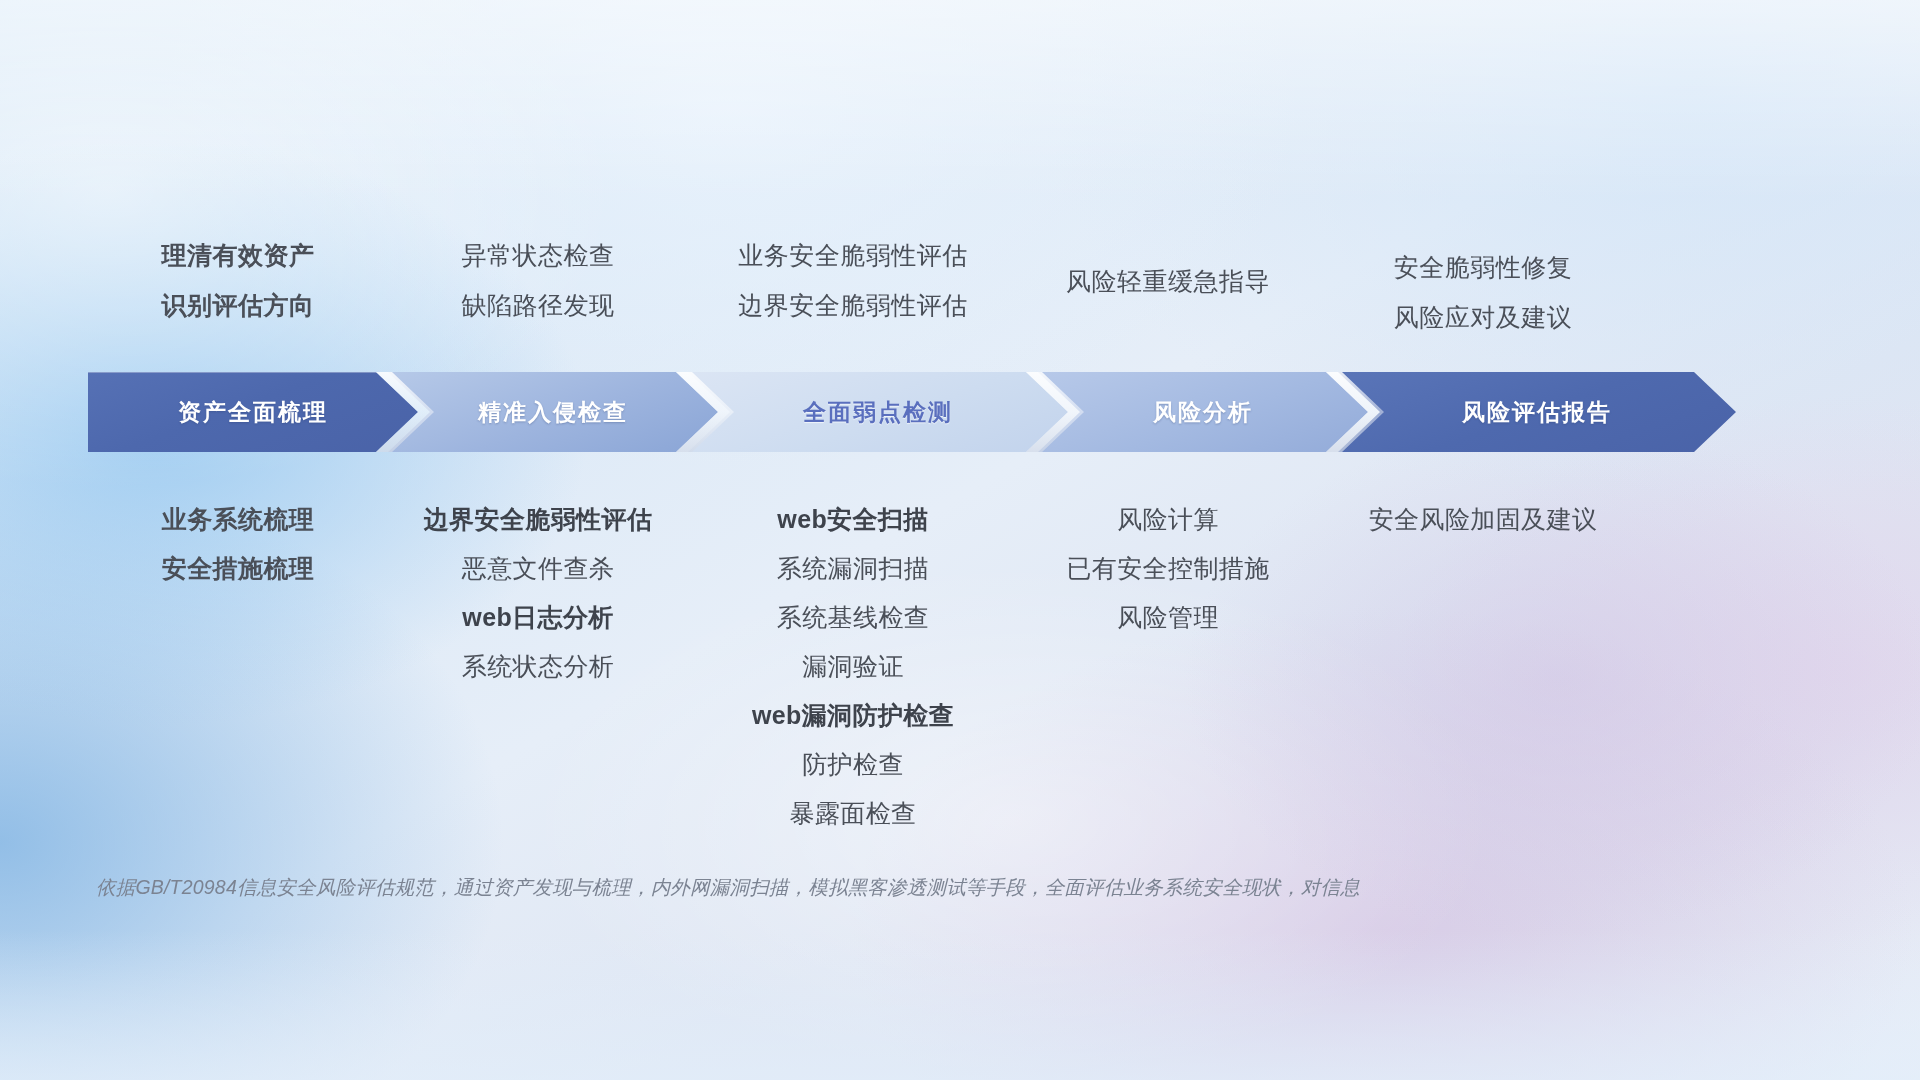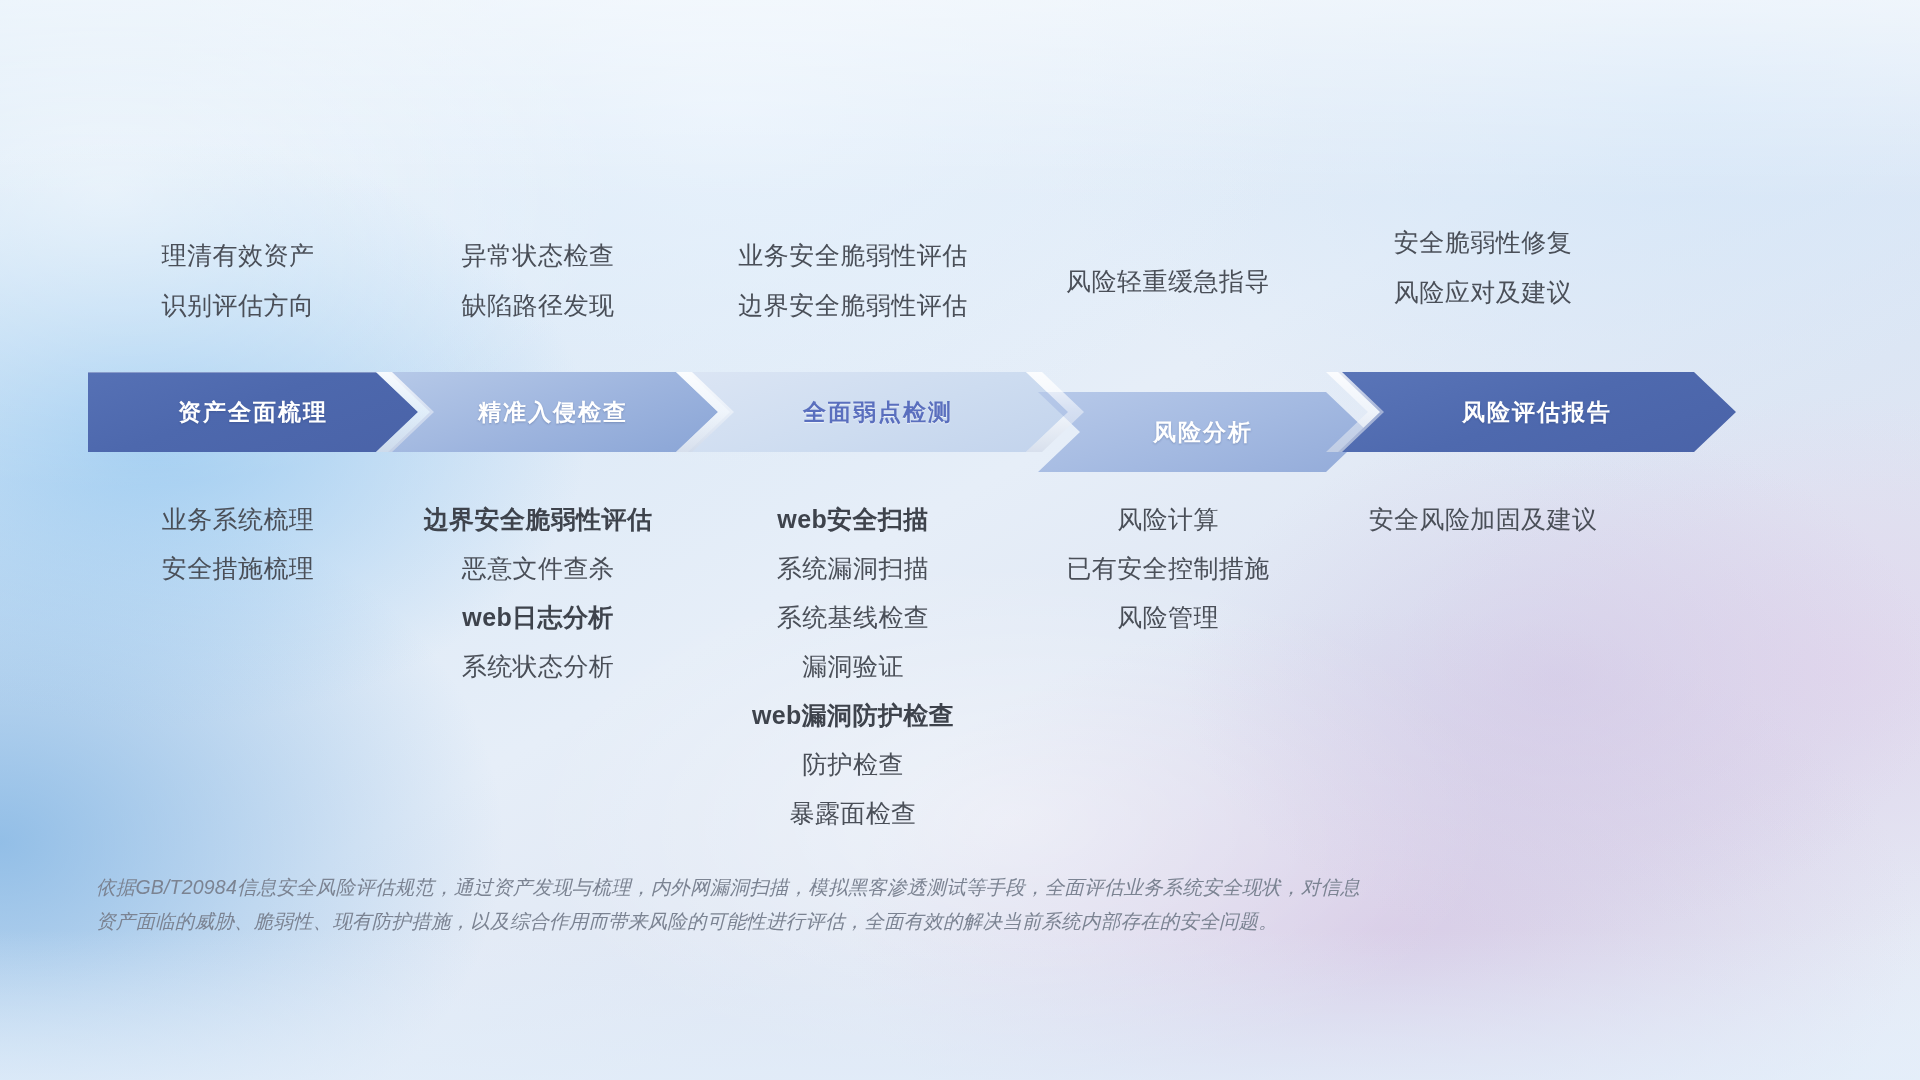--- a/index.html
+++ b/index.html
@@ -59,21 +59,21 @@
     top: 0;
     width: 1760px;
     height: 1080px;
   }
 
   .col {
     position: absolute;
     top: 0;
     height: 1080px;
   }
-  .col-0 { left: 0px;    width: 300px; }
+  .col-0 { left: 0px;    width: 300px; font-weight: bold; }
   .col-1 { left: 300px;  width: 300px; }
   .col-2 { left: 600px;  width: 330px; }
   .col-3 { left: 930px;  width: 300px; }
   .col-4 { left: 1230px; width: 330px; }
 
   
   .top-list {
     position: absolute;
     width: 100%;
     text-align: center;
@@ -120,21 +120,21 @@
   .shape-first {
     clip-path: polygon(0 0, calc(100% - 42px) 0, 100% 50%, calc(100% - 42px) 100%, 0 100%);
   }
   .shape-mid {
     clip-path: polygon(0 0, calc(100% - 42px) 0, 100% 50%, calc(100% - 42px) 100%, 0 100%, 42px 50%);
   }
 
   .c0 { left: 0px;    width: 330px; }
   .c1 { left: 300px;  width: 330px; }
   .c2 { left: 600px;  width: 380px; }
-  .c3 { left: 950px;  width: 330px; margin-top: 20px; }
+  .c3 { left: 950px;  width: 330px; }
   .c4 { left: 1250px; width: 398px; }
 
   .c0 .chev-body {
     background: linear-gradient(160deg, #5671b5 0%, #4d68ad 45%, #4a63a8 100%);
     box-shadow: inset 0 1px 0 rgba(255,255,255,0.30);
   }
   .c1 .chev-body {
     background: linear-gradient(160deg, #b6c9e8 0%, #9db4de 55%, #8aa5d6 100%);
   }
   .c2 .chev-body {
@@ -228,21 +228,21 @@
       </div>
     </div>
 
     <div class="col col-3">
       <div class="top-list" style="top:256px">
         <div class="ti">风险轻重缓急指导</div>
       </div>
     </div>
 
     <div class="col col-4">
-      <div class="top-list" style="top:217px">
+      <div class="top-list" style="top:242px">
         <div class="ti">安全脆弱性修复</div>
         <div class="ti">风险应对及建议</div>
       </div>
     </div>
 
   </div>
 
   <div class="band">
 
     <div class="chev c0">
@@ -317,16 +317,15 @@
     <div class="col col-4">
       <div class="bot-list">
         <div class="bi">安全风险加固及建议</div>
       </div>
     </div>
 
   </div>
 
   <div class="footer">
     <span class="fl">依据GB/T20984信息安全风险评估规范，通过资产发现与梳理，内外网漏洞扫描，模拟黑客渗透测试等手段，全面评估业务系统安全现状，对信息</span>
-    <span class="fl">资产面临的威胁、脆弱性、现有防护措施，以及综合作用而带来风险的可能性进行评估，全面有效的解决当前系统内部存在的安全问题。</span>
   </div>
 
 </div>
 
 </body></html>

